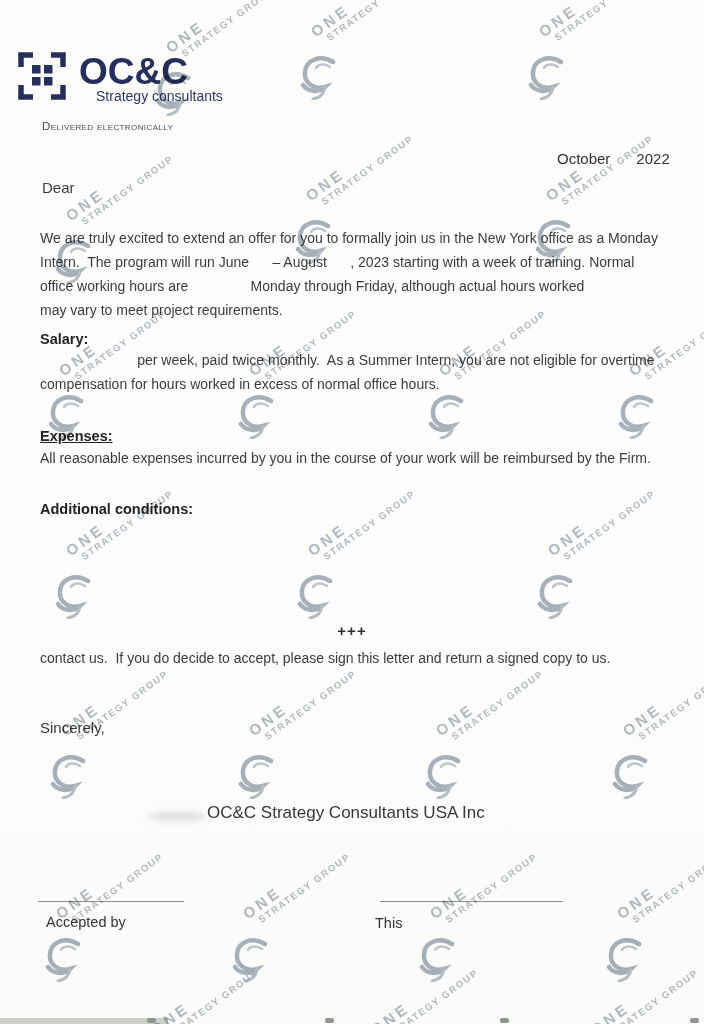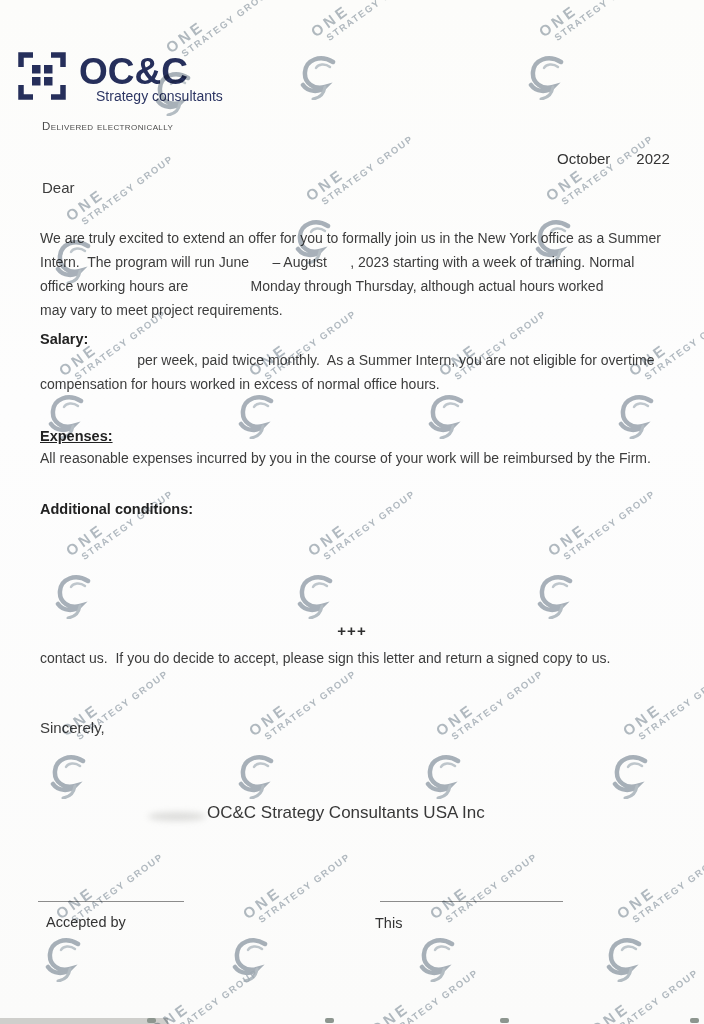--- a/index.html
+++ b/index.html
@@ -98,23 +98,23 @@
   <div id="brand-tagline" class="abs">Strategy consultants</div>
   <div id="delivered-note" class="abs">Delivered electronically</div>
 
   <div id="date-line" class="abs">
     <span>October</span><span class="gap"></span><span>2022</span>
   </div>
 
   <div id="salutation" class="abs line">Dear</div>
 
   <div id="intro" class="abs">
-    <div class="line">We are truly excited to extend an offer for you to formally join us in the New York office as a Summer</div>
+    <div class="line">We are truly excited to extend an offer for you to formally join us in the New York office as a Monday</div>
     <div class="line">Intern.  The program will run June      – August      , 2023 starting with a week of training. Normal</div>
-    <div class="line">office working hours are                Monday through Thursday, although actual hours worked</div>
+    <div class="line">office working hours are                Monday through Friday, although actual hours worked</div>
     <div class="line">may vary to meet project requirements.</div>
   </div>
 
   <div id="salary-heading" class="abs line heading">Salary:</div>
   <div id="salary-body" class="abs">
     <div class="line">                         per week, paid twice monthly.  As a Summer Intern, you are not eligible for overtime</div>
     <div class="line">compensation for hours worked in excess of normal office hours.</div>
   </div>
 
   <div id="expenses-heading" class="abs line heading">Expenses:</div>

